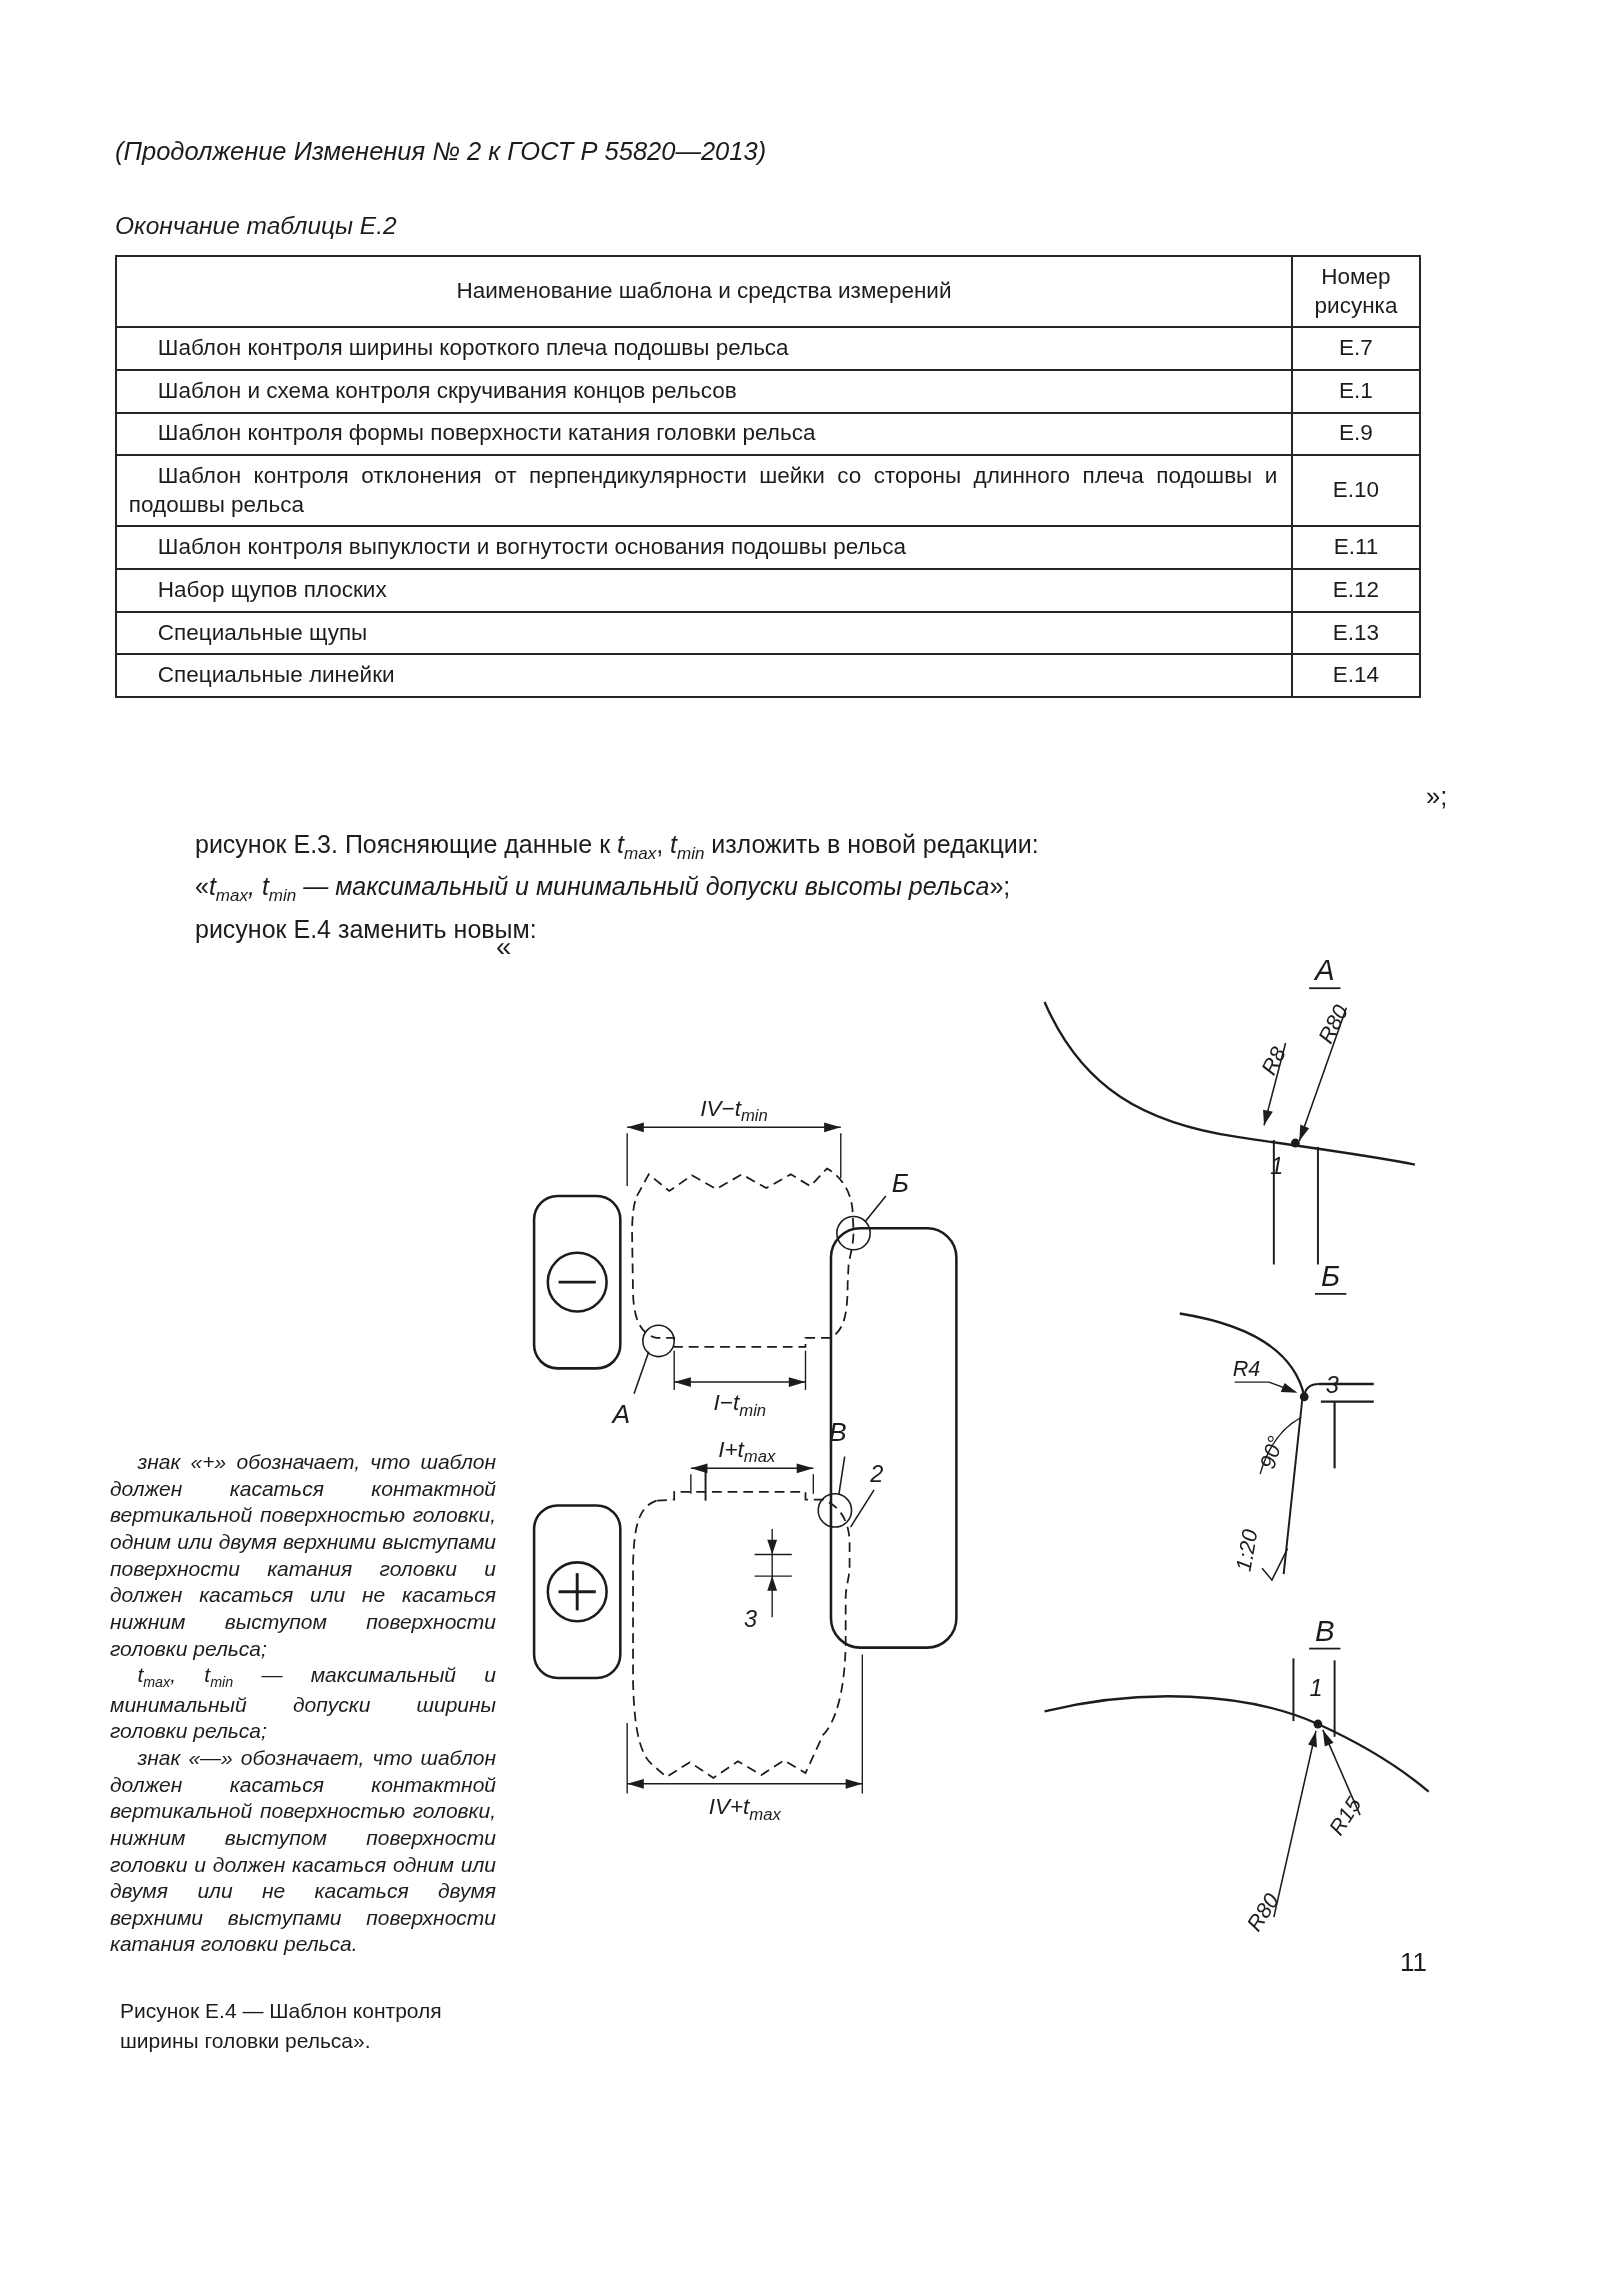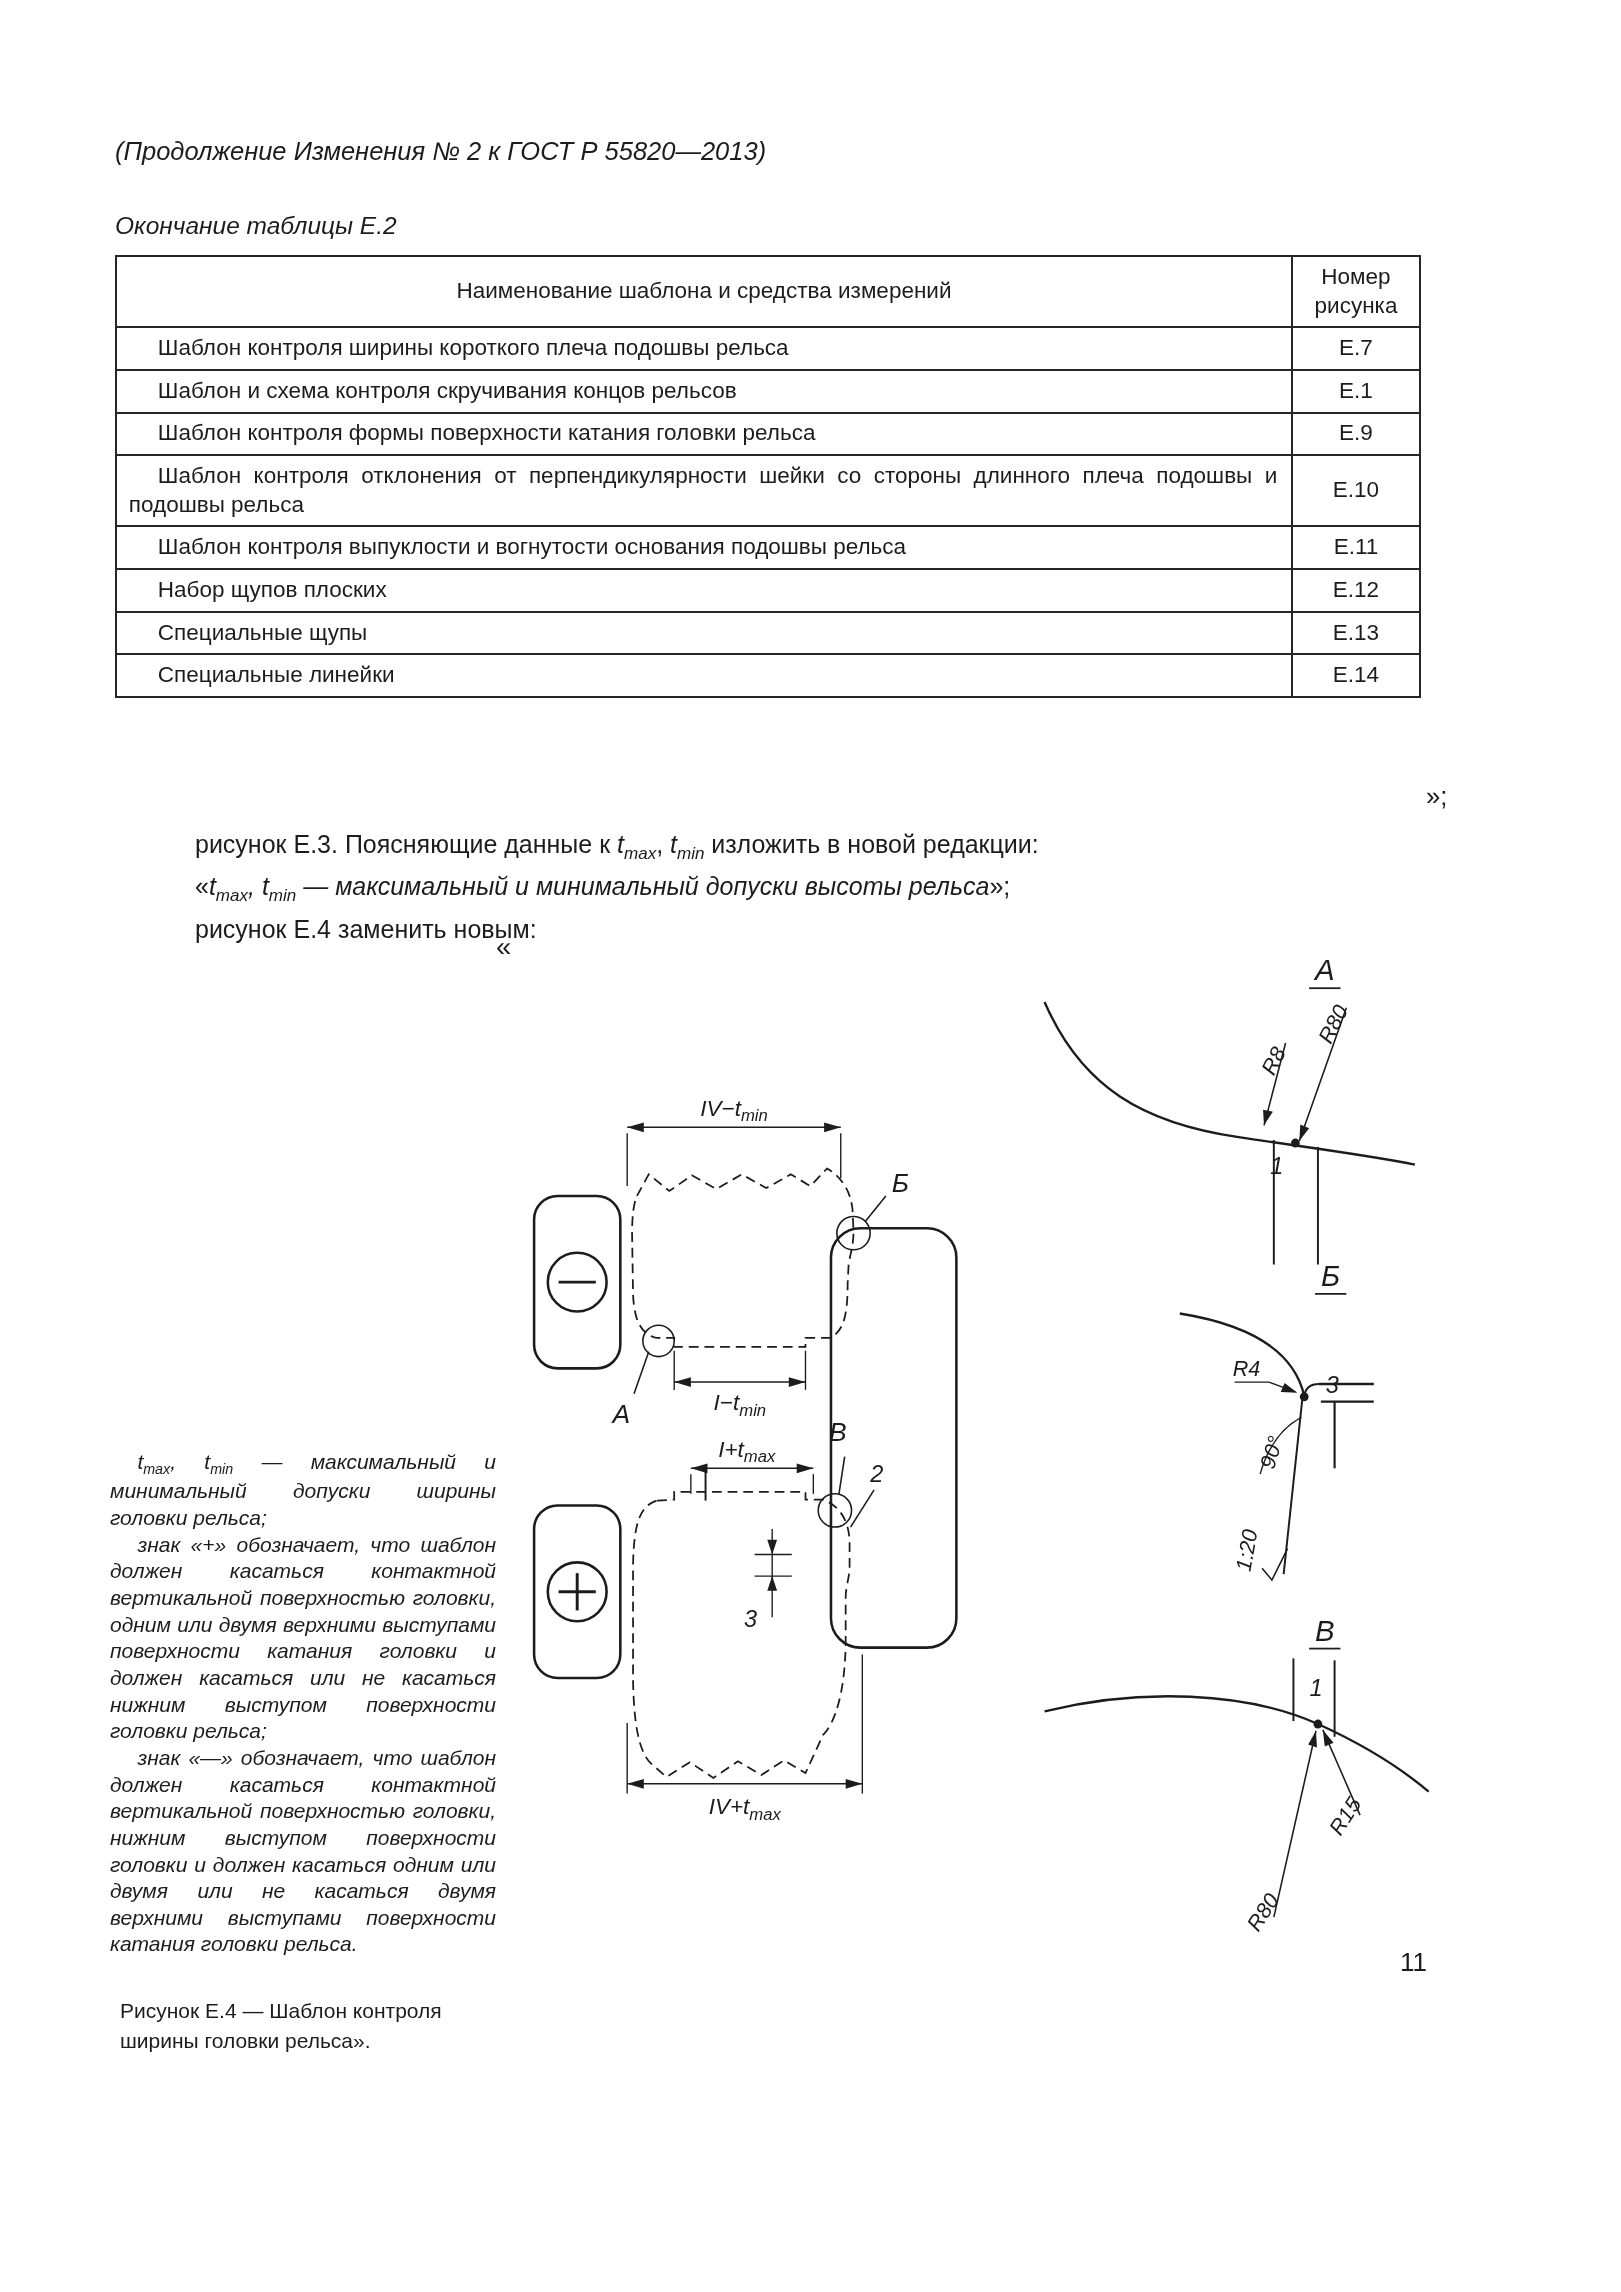--- a/index.html
+++ b/index.html
@@ -259,22 +259,22 @@
       <text class="sv-r" transform="translate(776,646) rotate(-80)">1:20</text>
 
       <text class="sv-title" x="852" y="716" text-anchor="middle">В</text>
       <text class="sv-num" x="843" y="772" text-anchor="middle">1</text>
       <text class="sv-r" transform="translate(868,916) rotate(-57)">R15</text>
       <text class="sv-r" transform="translate(784,1014) rotate(-57)">R80</text>
     </g>
   </svg>
 
   <div class="notes">
+    <p>знак «+» обозначает, что шаблон должен касаться контактной вертикальной поверхностью головки, одним или двумя верхними выступами поверхности катания головки и должен касаться или не касаться нижним выступом поверхности головки рельса;</p>
     <p><span>t</span><sub>max</sub><span>, </span><span>t</span><sub>min</sub><span> — максимальный и минимальный допуски ширины головки рельса;</span></p>
-    <p>знак «+» обозначает, что шаблон должен касаться контактной вертикальной поверхностью головки, одним или двумя верхними выступами поверхности катания головки и должен касаться или не касаться нижним выступом поверхности головки рельса;</p>
     <p>знак «—» обозначает, что шаблон должен касаться контактной вертикальной поверхностью головки, нижним выступом поверхности головки и должен касаться одним или двумя или не касаться двумя верхними выступами поверхности катания головки рельса.</p>
   </div>
 
   <div class="fig-caption">Рисунок Е.4 — Шаблон контроля ширины головки рельса».</div>
 
   <div class="page-number">11</div>
 
 </div>
 
 

